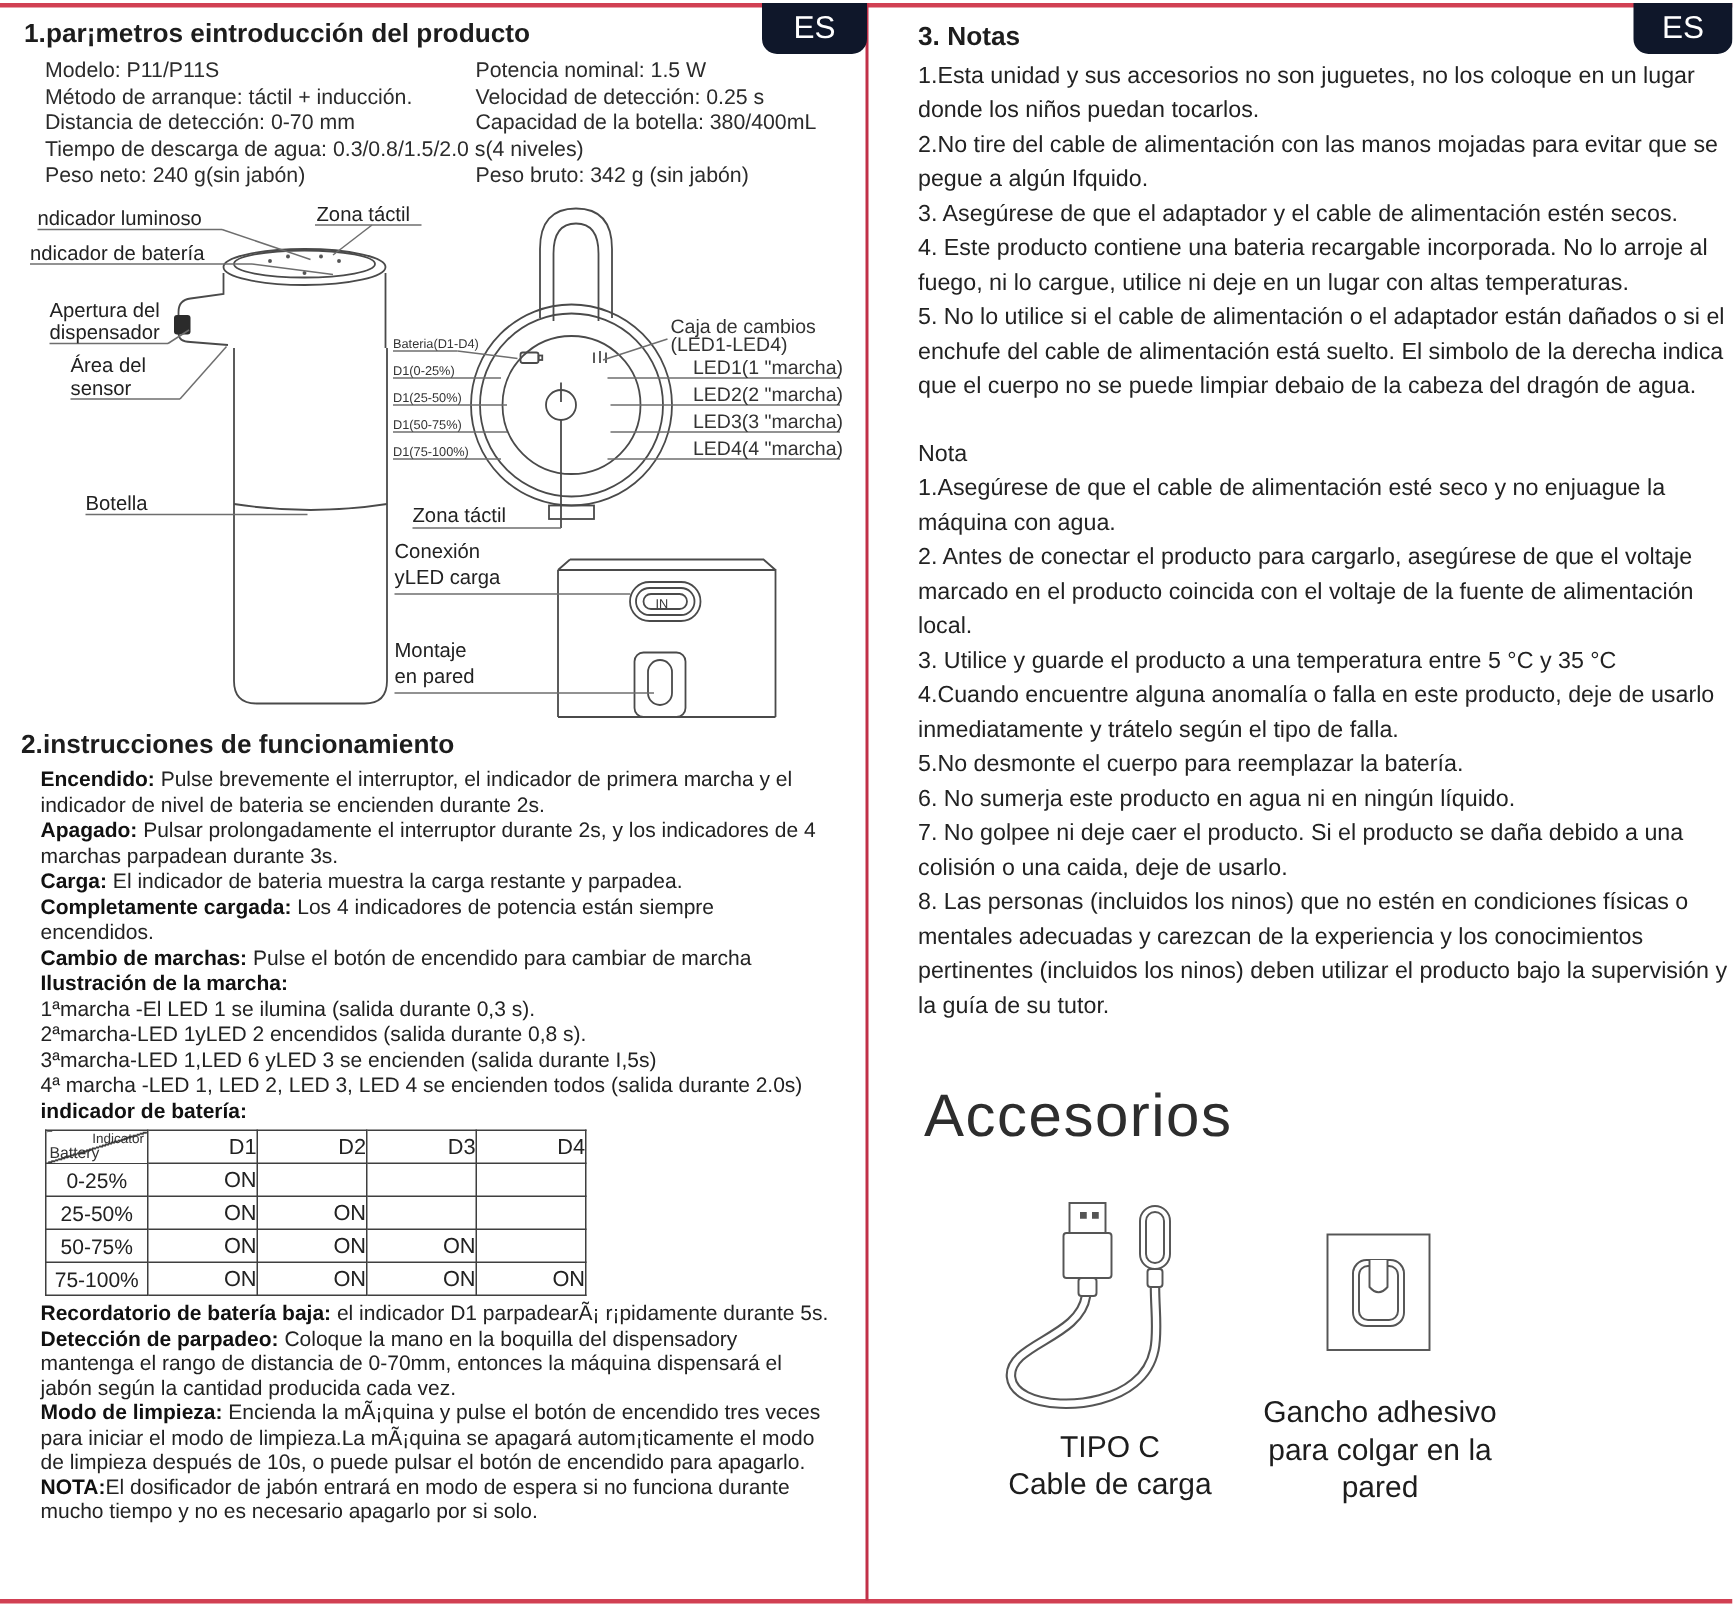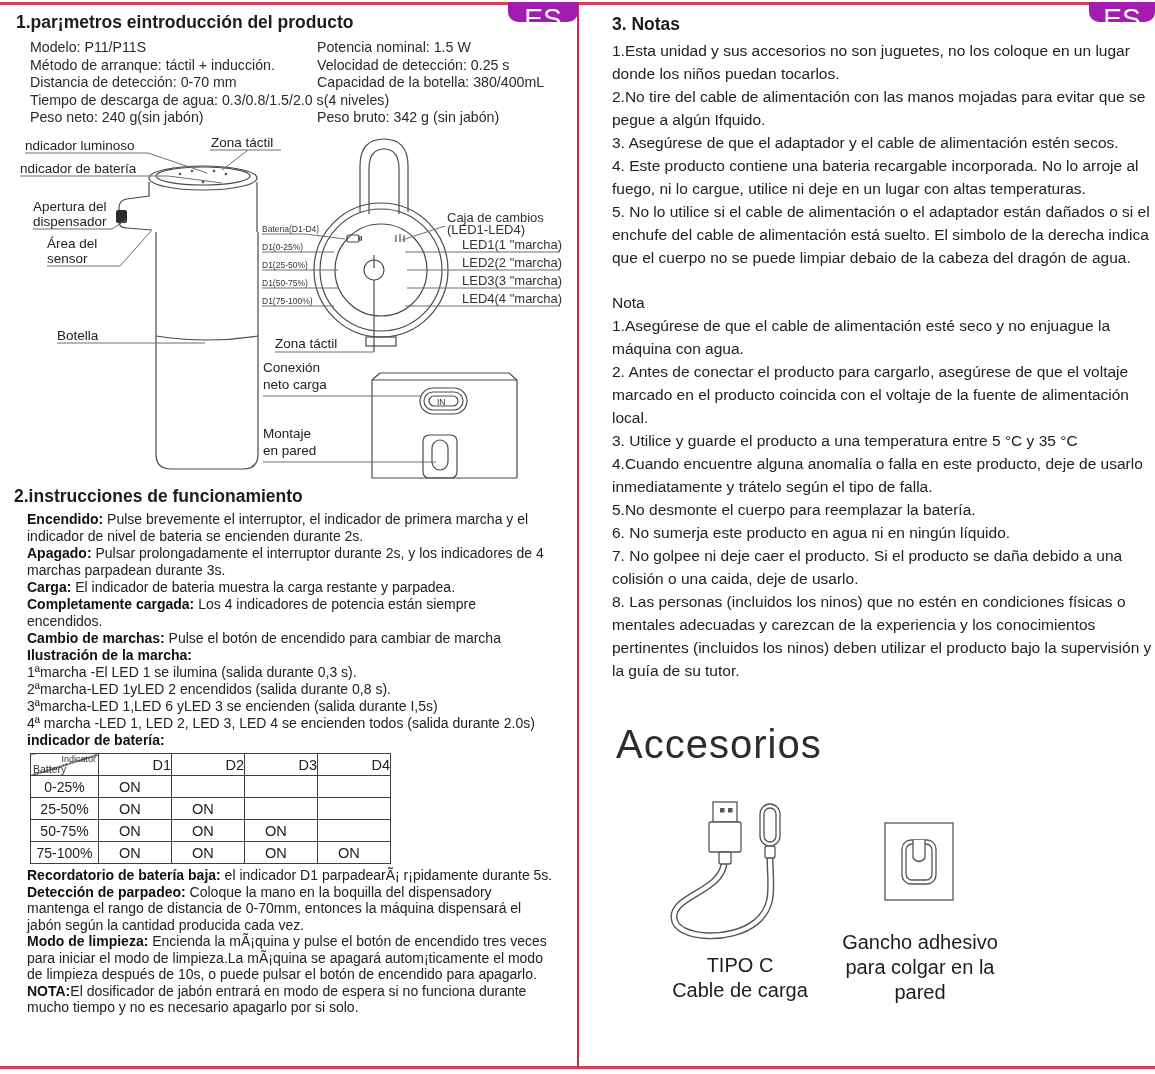--- a/index.html
+++ b/index.html
@@ -2,21 +2,21 @@
 <html><head>
 <meta charset="utf-8">
 <style>
   *{margin:0;padding:0;box-sizing:border-box}
   html,body{width:1155px;height:1074px}
   body{position:relative;background:#fff;font-family:"Liberation Sans",sans-serif;color:#2b2b2b;overflow:hidden}
   .rule{position:absolute;left:0;width:1155px;height:2.5px;background:#d14053}
   .rule-top{top:2px}
   .rule-bottom{top:1066px}
   .divider{position:absolute;left:577px;top:2px;width:2px;height:1065px;background:#c23048}
-  .es-tab{position:absolute;top:2px;height:20px;background:#a21caf;color:#fff;font-size:28px;text-align:center;line-height:33px;border-radius:0 0 10px 10px}
+  .es-tab{position:absolute;top:2px;height:34px;background:#0f172a;color:#fff;font-size:21px;text-align:center;line-height:33px;border-radius:0 0 10px 10px}
   .es-left{left:508px;width:70px}
   .es-right{left:1089px;width:66px}
   .col-left{position:absolute;left:0;top:0;width:495px;height:1074px}
   .s1-title{position:absolute;left:16px;top:12px;font-size:17.5px;font-weight:bold;color:#1d1d1d}
   .specs{position:absolute;left:30px;top:39px;width:540px;font-size:14.2px;line-height:17.5px}
   .spec-row{display:flex}
   .spec-left{width:287px}
   .diagram{position:absolute;left:0;top:136px;width:578px;height:350px}
   .diagram svg{position:absolute;left:0;top:0}
   .dl{position:absolute;font-size:13.5px;color:#222;white-space:nowrap;line-height:15px}
@@ -24,21 +24,21 @@
   .dm{position:absolute;font-size:13px;color:#333;white-space:nowrap;line-height:11px}
   .s2{position:absolute;left:14px;top:486px;width:556px}
   .s2 h2{font-size:17.5px;font-weight:bold;color:#1d1d1d;margin-bottom:4px}
   .lp{font-size:14px;line-height:17px;margin-left:13px;width:527px;color:#222}
   .lp b{color:#111}
   .post{line-height:16.5px}
   .batt{border-collapse:collapse;margin:4px 0 3px 16px;table-layout:fixed}
   .batt td{border:1.4px solid #3f3f3f;height:22px;font-size:14.5px;padding:0;color:#222}
   .batt .hd{text-align:right}
   .batt .rl{text-align:center;font-size:14px}
-  .batt .on{text-align:left;padding-left:20px}
+  .batt .on{text-align:right;padding-left:20px}
   .corner{position:relative;background:linear-gradient(to bottom right,#fff calc(50% - 0.7px),#3f3f3f calc(50% - 0.7px),#3f3f3f calc(50% + 0.7px),#fff calc(50% + 0.7px))}
   .ci{position:absolute;top:0;right:2px;font-size:9px;color:#333}
   .cb{position:absolute;bottom:0;left:2px;font-size:10.5px;color:#333}
   .col-right{position:absolute;left:596px;top:0;width:559px;height:1074px}
   .s3-block{position:absolute;left:16px;top:14px;width:546px}
   .s3-title{font-size:17.5px;font-weight:bold;margin-bottom:4px;color:#1d1d1d}
   .rp{font-size:15.5px;line-height:23px;color:#222}
   .nota-t{margin-top:22px}
   .acc-title{position:absolute;left:20px;top:722px;font-size:40px;color:#2d2d2d;letter-spacing:1px}
   .acc-svg{position:absolute;left:40px;top:790px}
@@ -171,21 +171,21 @@
       <div class="ds" style="left:262px;top:142px">D1(50-75%)</div>
       <div class="ds" style="left:262px;top:160px">D1(75-100%)</div>
       <div class="dm" style="left:447px;top:76px">Caja de cambios</div>
       <div class="dm" style="left:447px;top:88px">(LED1-LED4)</div>
       <div class="dm" style="left:462px;top:103px">LED1(1 "marcha)</div>
       <div class="dm" style="left:462px;top:121px">LED2(2 "marcha)</div>
       <div class="dm" style="left:462px;top:139px">LED3(3 "marcha)</div>
       <div class="dm" style="left:462px;top:157px">LED4(4 "marcha)</div>
       <div class="dl" style="left:275px;top:200px">Zona táctil</div>
       <div class="dl" style="left:263px;top:224px">Conexión</div>
-      <div class="dl" style="left:263px;top:241px">neto carga</div>
+      <div class="dl" style="left:263px;top:241px">yLED carga</div>
       <div class="dl" style="left:263px;top:290px">Montaje</div>
       <div class="dl" style="left:263px;top:307px">en pared</div>
     </div>
 
     <div class="s2">
       <h2>2.instrucciones de funcionamiento</h2>
       <p class="lp"><b>Encendido:</b><span> Pulse brevemente el interruptor, el indicador de primera marcha y el indicador de nivel de bateria se encienden durante 2s.</span></p>
       <p class="lp"><b>Apagado:</b><span> Pulsar prolongadamente el interruptor durante 2s, y los indicadores de 4 marchas parpadean durante 3s.</span></p>
       <p class="lp"><b>Carga:</b><span> El indicador de bateria muestra la carga restante y parpadea.</span></p>
       <p class="lp"><b>Completamente cargada:</b><span> Los 4 indicadores de potencia están siempre encendidos.</span></p>

